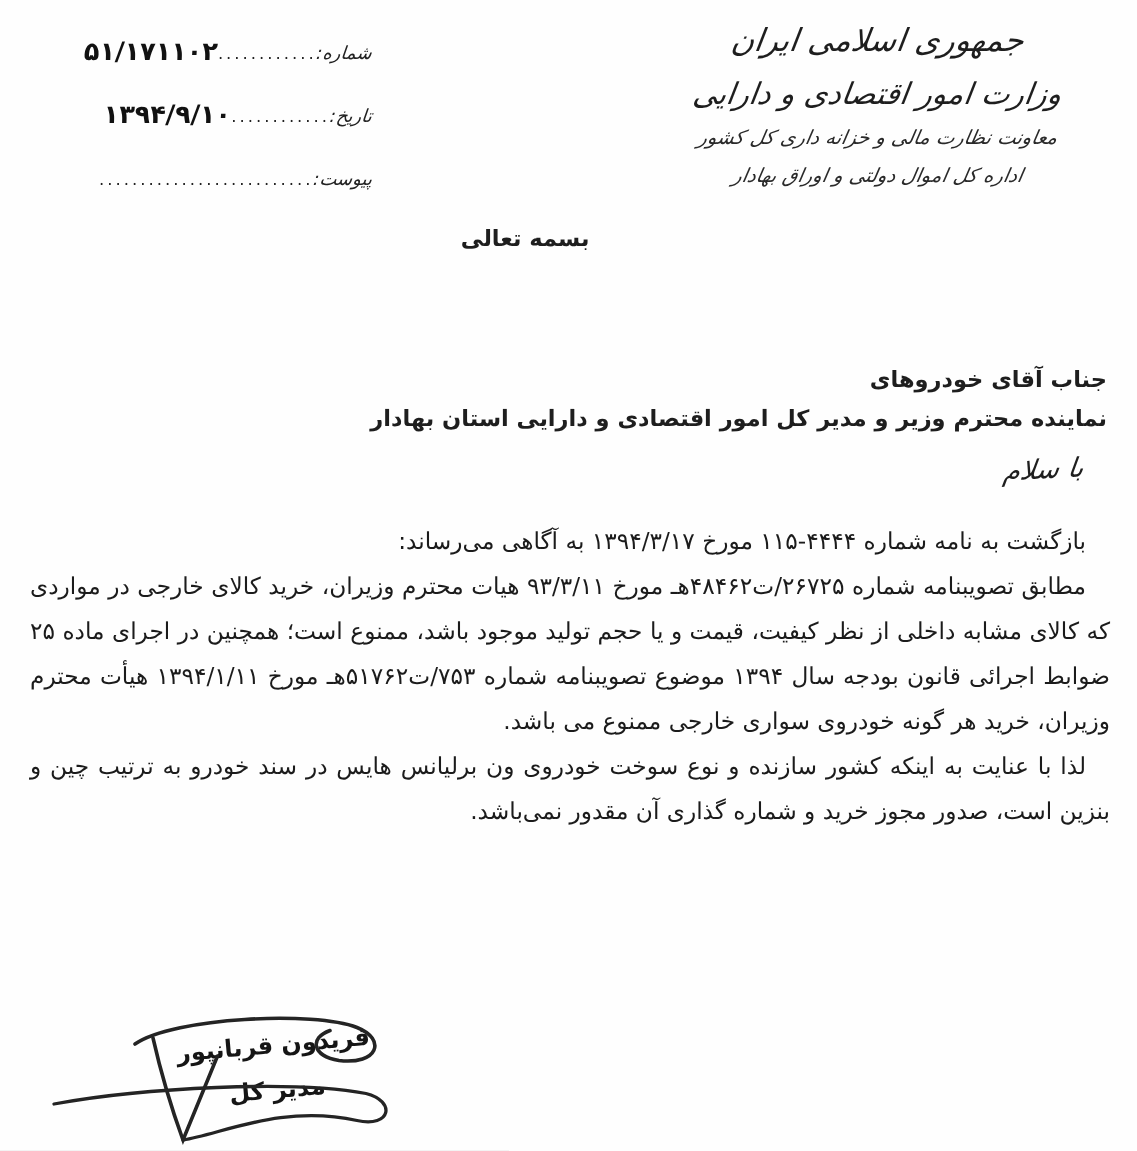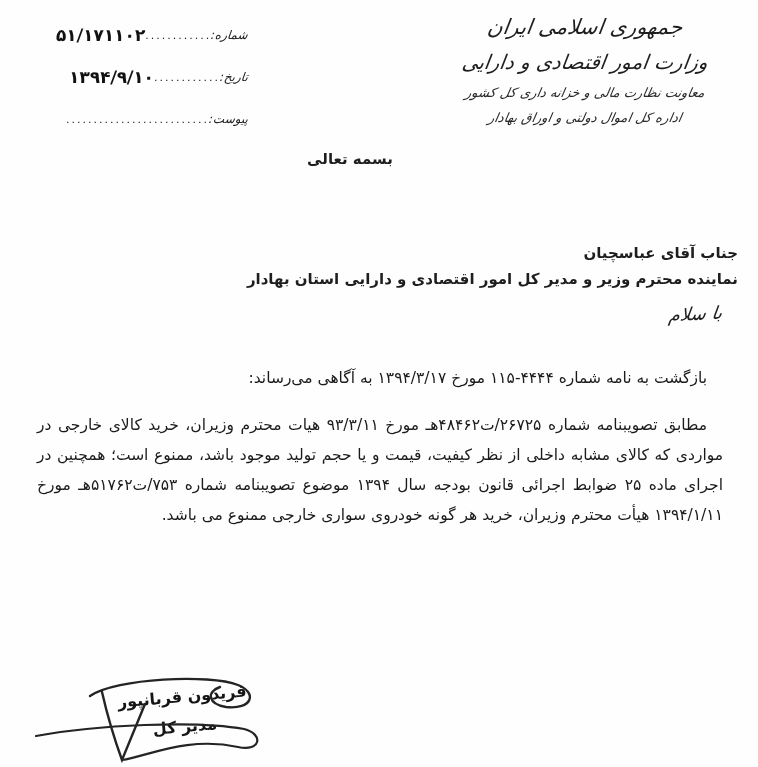--- a/index.html
+++ b/index.html
@@ -53,21 +53,21 @@
     position:absolute;top:303px;right:36px;
     direction:rtl;font-size:18px;font-style:italic;
     transform:skewX(-10deg) rotate(-3deg);
   }
   
   .letter-body{
     position:absolute;top:346px;right:18px;left:20px;
     direction:rtl;text-align:justify;
     font-size:15.5px;line-height:30px;color:#1b1b1b;
   }
-  .letter-body p{margin:17px;text-indent:16px;}
+  .letter-body p{margin:0;text-indent:16px;}
   
   .signature{position:absolute;left:28px;top:672px;width:250px;height:95px;}
   .sig-text{
     position:absolute;top:10px;right:30px;
     direction:rtl;text-align:center;font-weight:bold;font-size:16px;
     line-height:30px;transform:rotate(-5deg);color:#151515;
   }
   .sig-scrawl{position:absolute;left:0;top:0;}
 </style>
 </head>
@@ -96,29 +96,30 @@
   <div class="letterhead">
     <div class="lh1">جمهوری اسلامی ایران</div>
     <div class="lh2">وزارت امور اقتصادی و دارایی</div>
     <div class="lh3">معاونت نظارت مالی و خزانه داری کل کشور</div>
     <div class="lh4">اداره کل اموال دولتی و اوراق بهادار</div>
   </div>
 
   <div class="besmele">بسمه تعالی</div>
 
   <div class="addressee">
-    <div>جناب آقای عباسچیان</div>
+    <div>جناب آقای خودروهای</div>
     <div>نماینده محترم وزیر و مدیر کل امور اقتصادی و دارایی استان بهادار</div>
   </div>
 
   <div class="greeting">با سلام</div>
 
   <div class="letter-body">
     <p>بازگشت به نامه شماره ۴۴۴۴-۱۱۵ مورخ ۱۳۹۴/۳/۱۷ به آگاهی می‌رساند:</p>
     <p>مطابق تصویبنامه شماره ۲۶۷۲۵/ت۴۸۴۶۲هـ مورخ ۹۳/۳/۱۱ هیات محترم وزیران، خرید کالای خارجی در مواردی که کالای مشابه داخلی از نظر کیفیت، قیمت و یا حجم تولید موجود باشد، ممنوع است؛ همچنین در اجرای ماده ۲۵ ضوابط اجرائی قانون بودجه سال ۱۳۹۴ موضوع تصویبنامه شماره ۷۵۳/ت۵۱۷۶۲هـ مورخ ۱۳۹۴/۱/۱۱ هیأت محترم وزیران، خرید هر گونه خودروی سواری خارجی ممنوع می باشد.</p>
+    <p>لذا با عنایت به اینکه کشور سازنده و نوع سوخت خودروی ون برلیانس هایس در سند خودرو به ترتیب چین و بنزین است، صدور مجوز خرید و شماره گذاری آن مقدور نمی‌باشد.</p>
   </div>
 
   <div class="signature">
     <div class="sig-text">
       <div>فریدون قربانپور</div>
       <div>مدیر کل</div>
     </div>
     <svg class="sig-scrawl" width="250" height="95" viewBox="0 0 250 95" fill="none">
       <path d="M 62 24 C 88 6 182 2 210 13 C 230 21 224 38 198 35 C 180 32 178 20 192 15" stroke="#242424" stroke-width="2.4" fill="none" stroke-linecap="round"></path>
       <path d="M 74 20 C 79 42 86 66 94 88 L 117 32" stroke="#242424" stroke-width="2.4" fill="none" stroke-linecap="round"></path>

